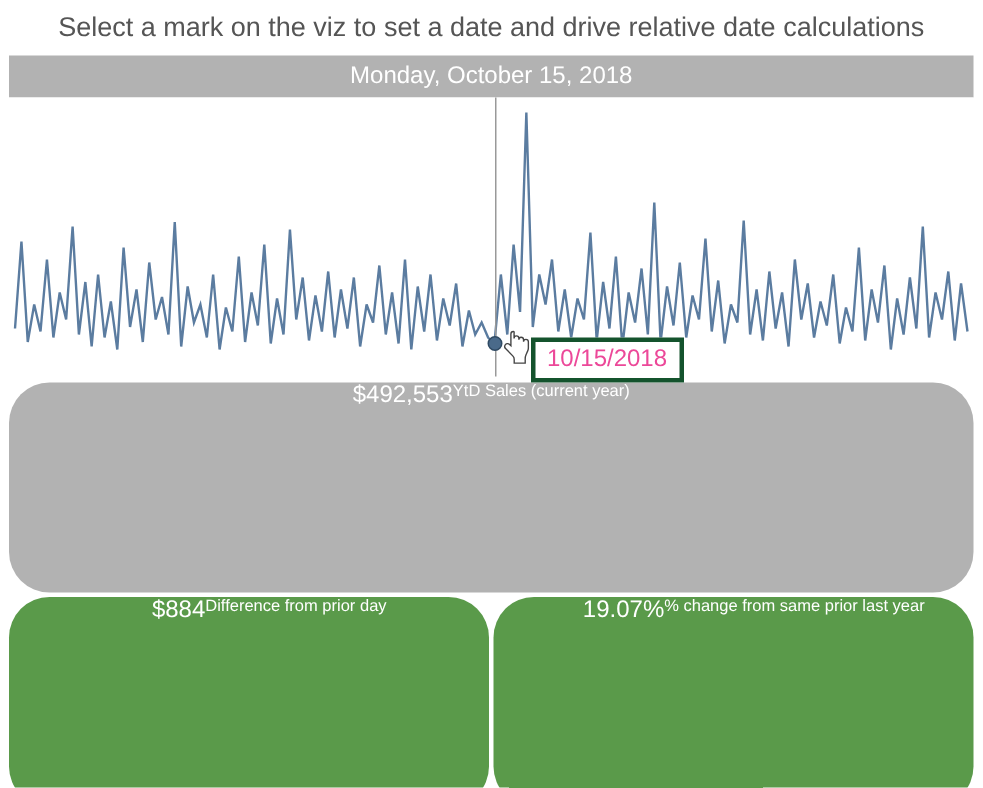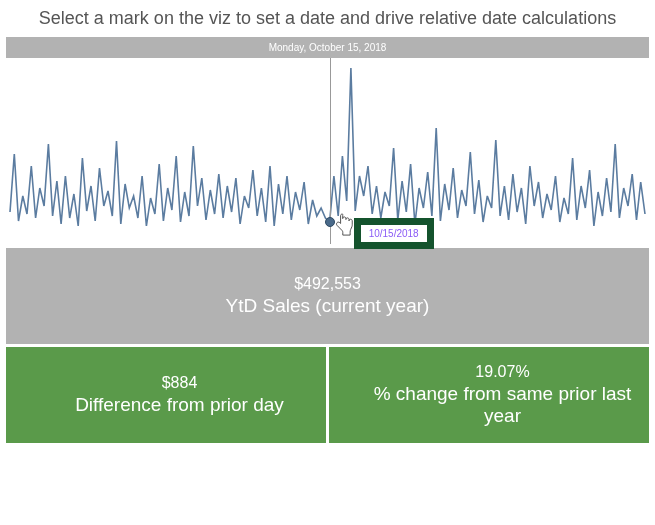--- a/index.html
+++ b/index.html
@@ -20,21 +20,21 @@
   .instr {
     font-size: 18px;
     color: #555;
     text-align: center;
     padding: 4px 0 8px 0;
   }
   .datebar {
     background: #b2b2b2;
     color: #fff;
     text-align: center;
-    font-size: 10px;
+    font-size: 16px;
     padding: 5px 0;
   }
   .chart-area {
     position: relative;
     width: 643px;
     height: 186px;
     background: #fff;
     margin: 0 auto;
   }
   .chart-area svg { display: block; }
@@ -56,43 +56,44 @@
   }
   .cursor {
     position: absolute;
     width: 22px;
     height: 26px;
     pointer-events: none;
   }
   .tooltip {
     position: absolute;
     background: #fff;
-    border: 7px solid #14532d;
-    font-size: 10px;
-    color: #8b5cf6;
+    border: 3px solid #14532d;
+    font-size: 16px;
+    color: #ec4899;
     padding: 3px 8px;
     white-space: nowrap;
   }
   .tiles {
     width: 643px;
     margin: 4px auto 0 auto;
   }
   .row { display: flex; gap: 3px; margin-bottom: 3px; }
   .tile {
     flex: 1;
     text-align: center;
     display: flex;
-    flex-direction: column;
+    flex-direction: row;
     justify-content: center;
-    height: 96px;
+    height: 140px;
+    border-radius: 27px;
   }
   .tile.gray { background: #b2b2b2; color: #fff; }
   .tile.green { background: #5a9a4a; color: #fff; padding-left: 27px; }
   .tile .val { font-size: 16px; margin-bottom: 2px; }
-  .tile .lbl { font-size: 19px; }
+  .tile .lbl { font-size: 11px; }
 </style>
 </head>
 <body>
 
 <div class="wrap">
   <div class="instr">Select a mark on the viz to set a date and drive relative date calculations</div>
   <div class="datebar">Monday, October 15, 2018</div>
 
   <div class="chart-area">
     <svg id="svg" width="643" height="186">

